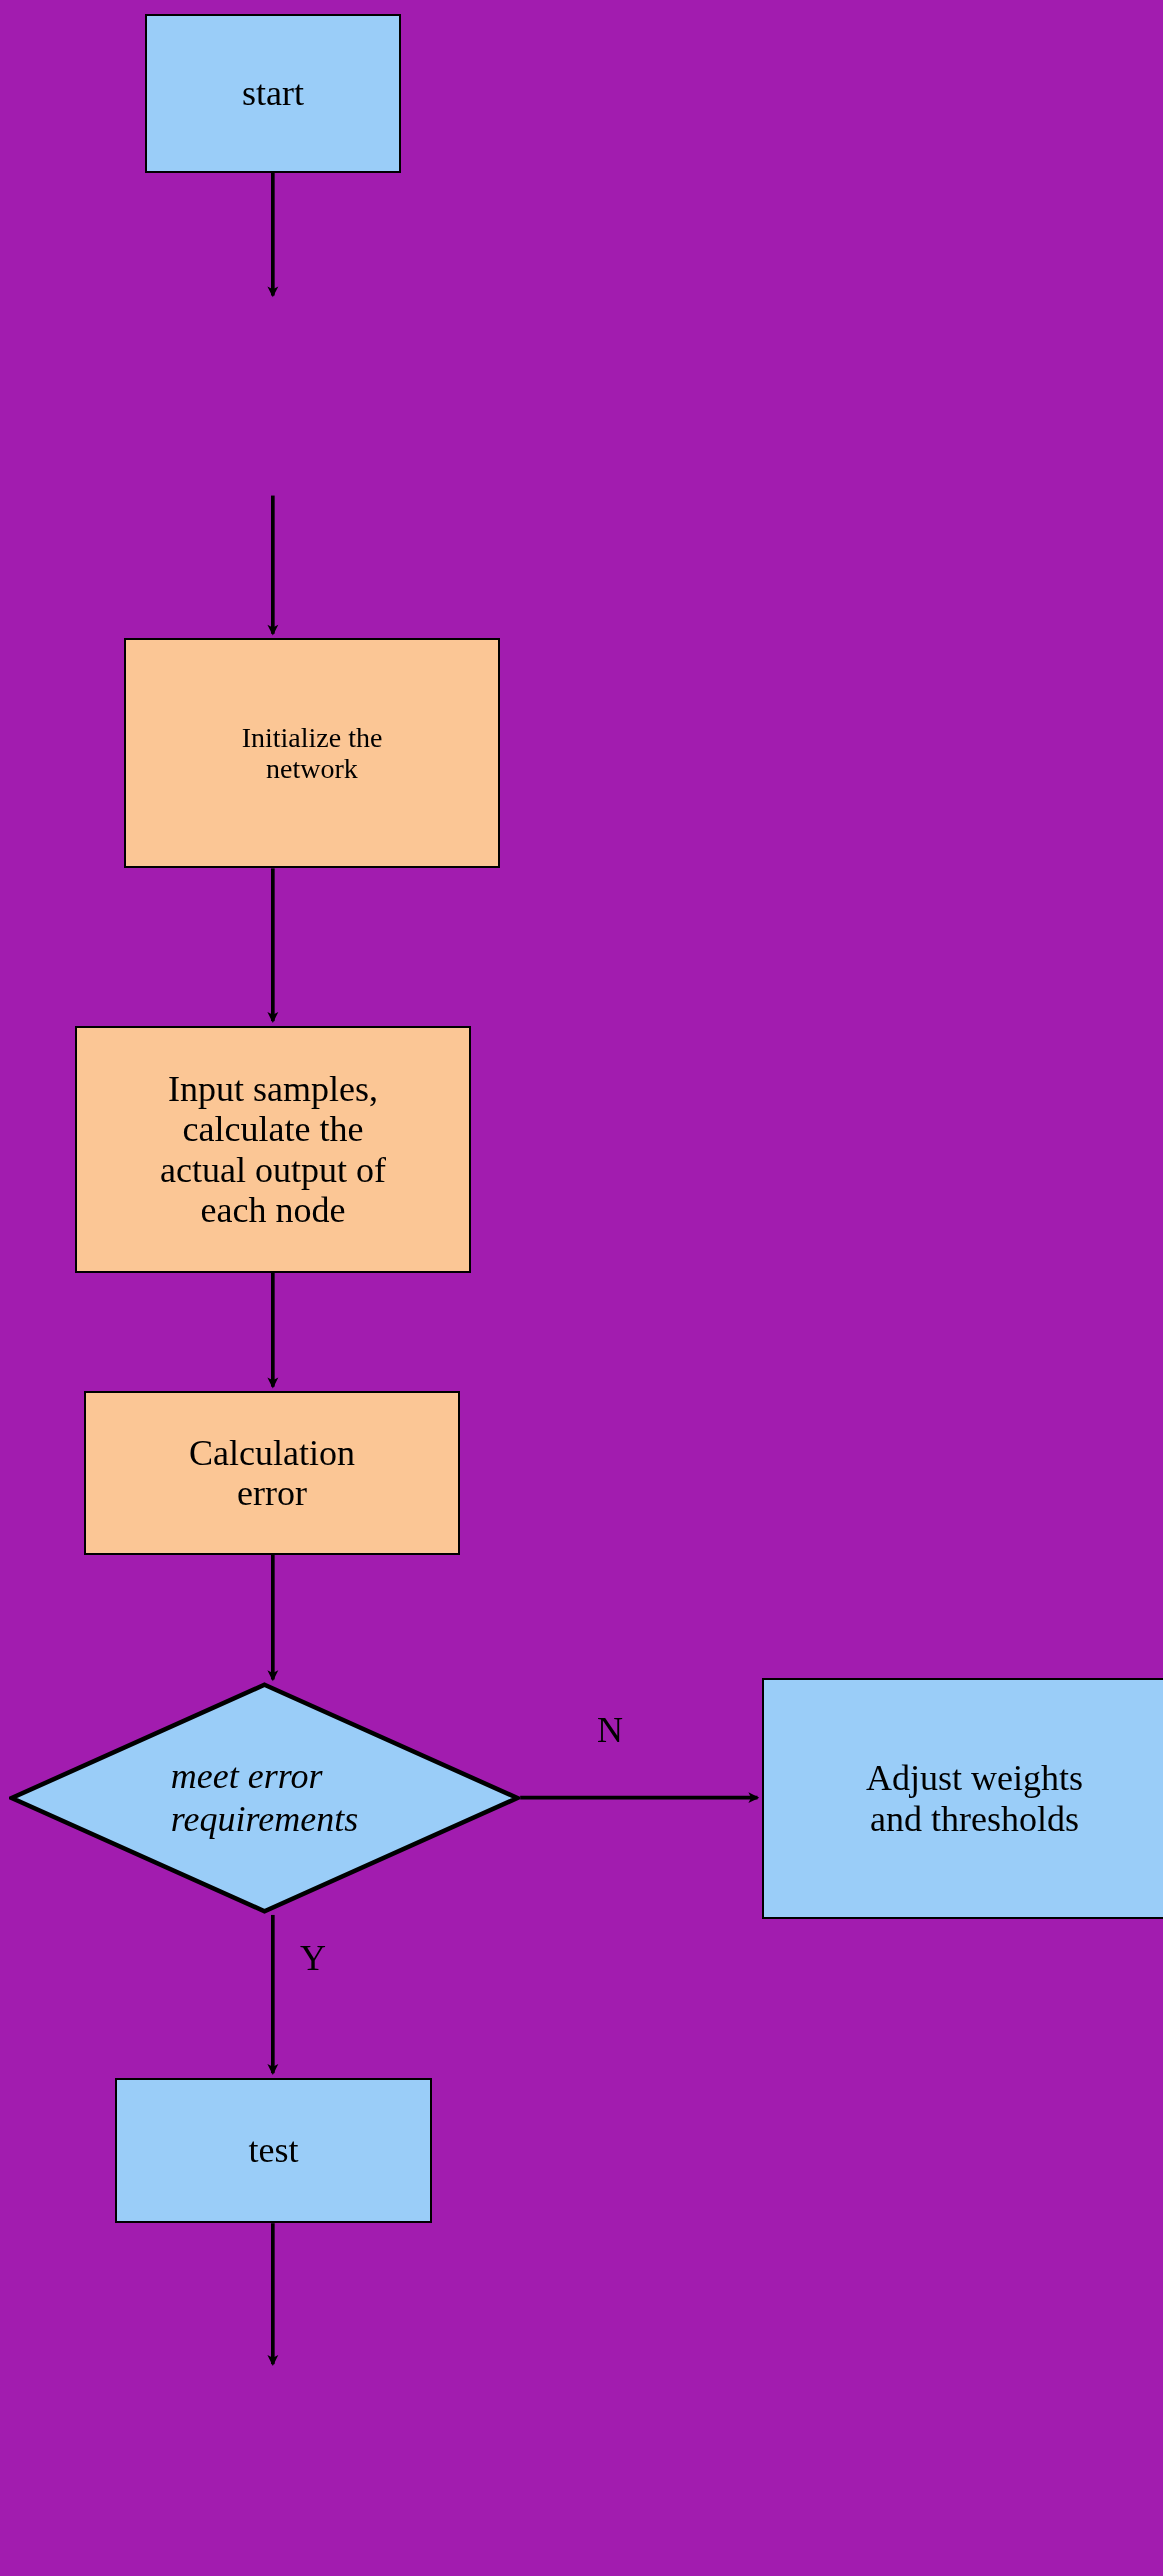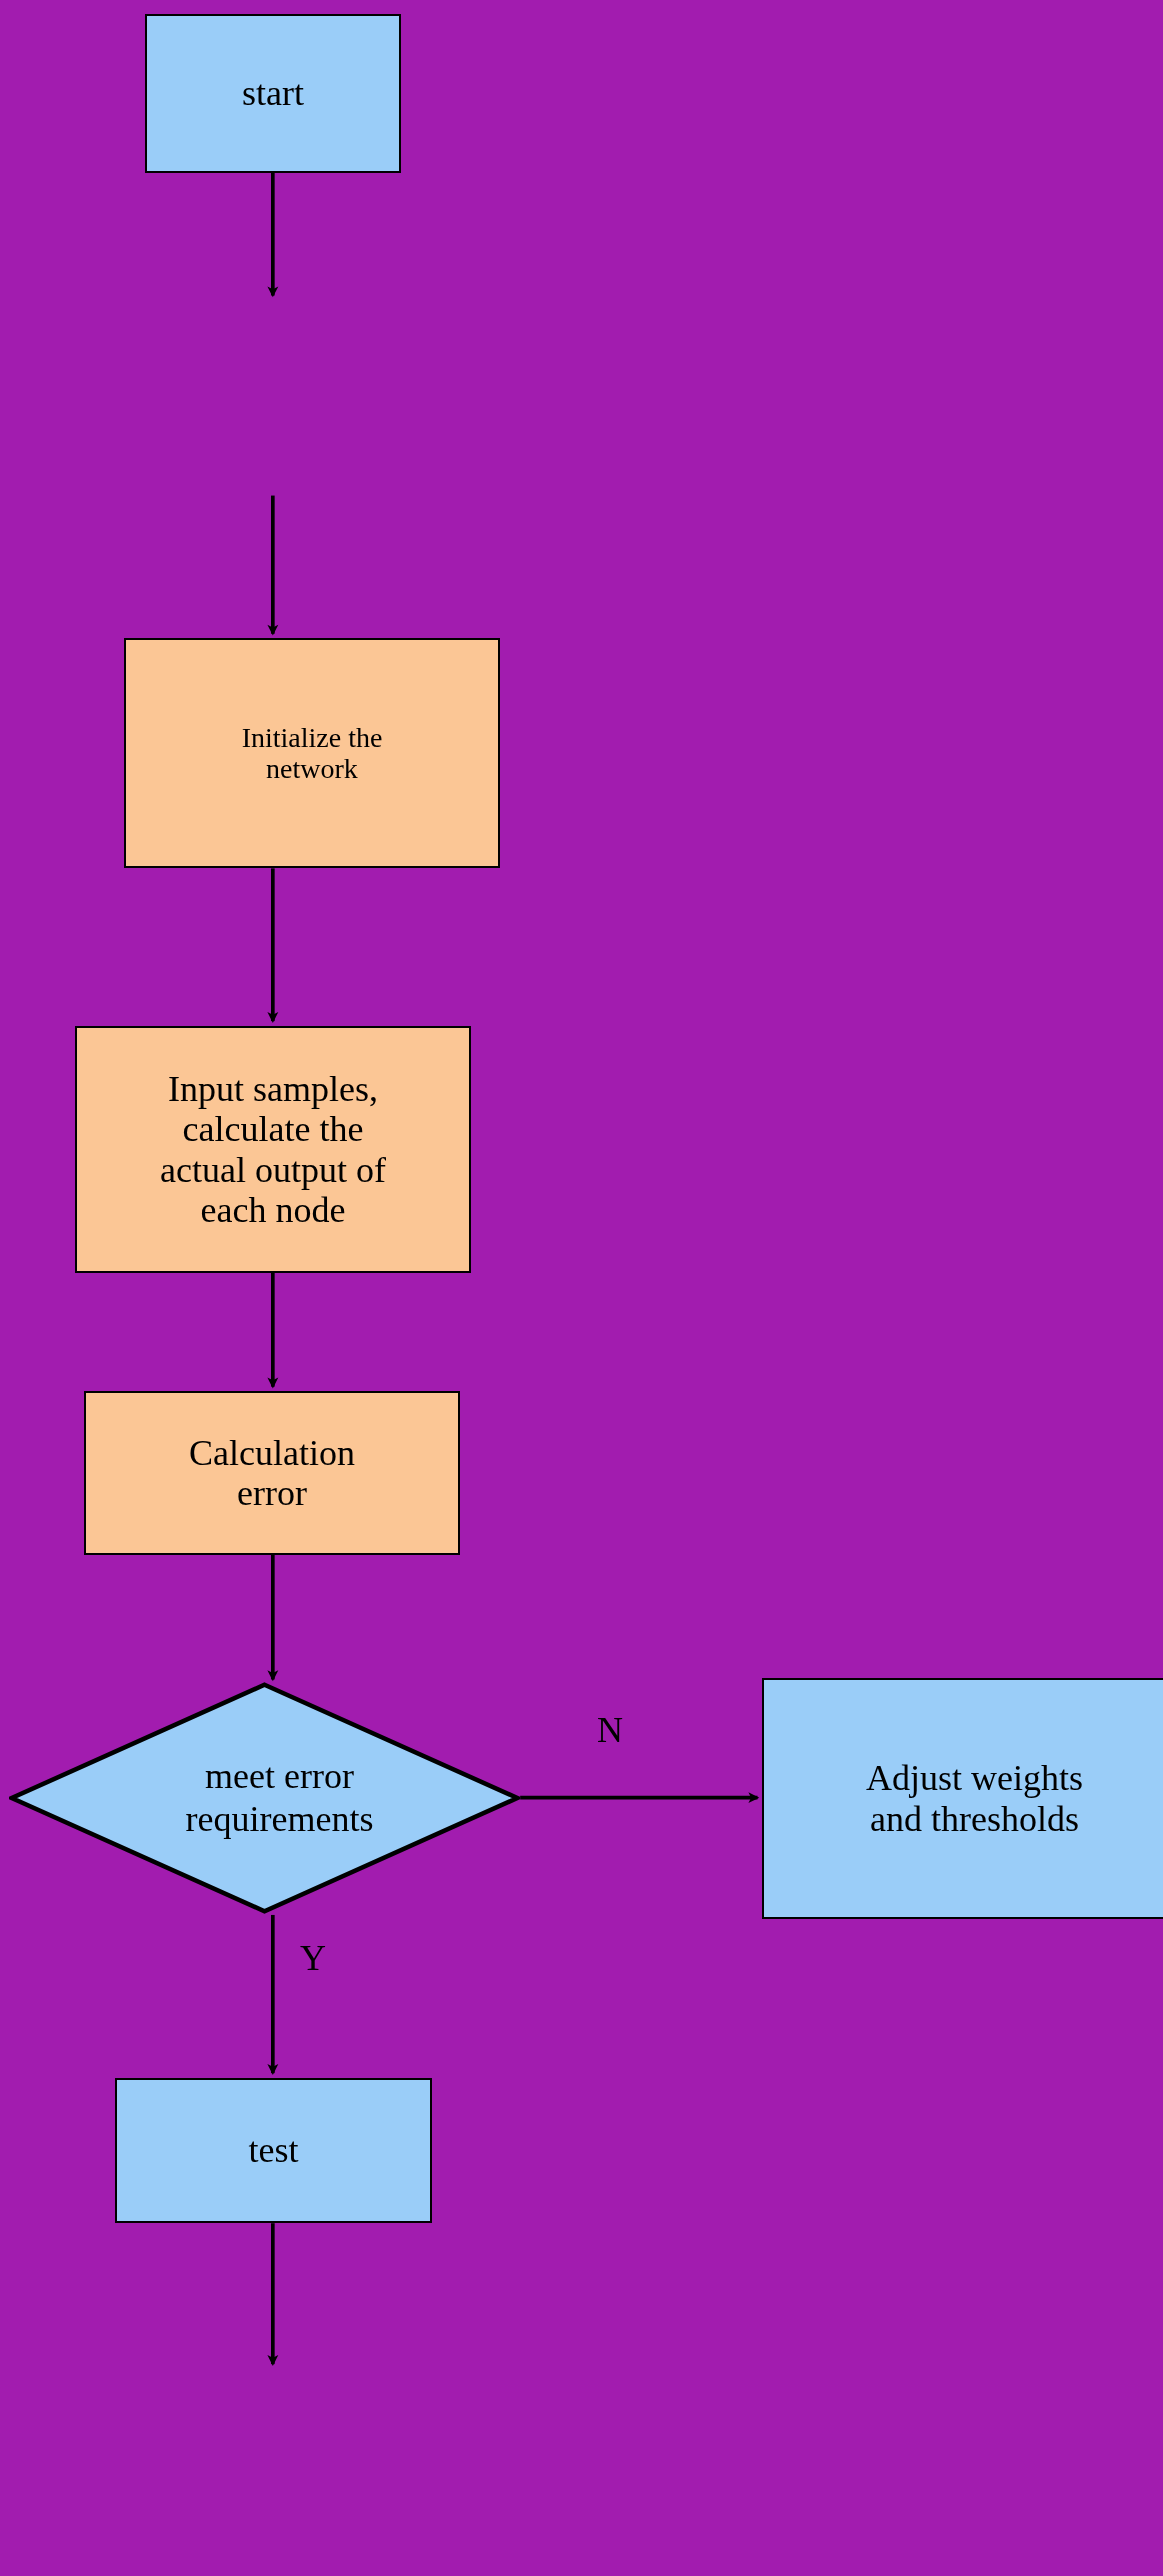--- a/index.html
+++ b/index.html
@@ -51,31 +51,31 @@
   .diamond-wrap {
     position: absolute;
   }
   .diamond-shape {
     position: absolute;
     left: 0; top: 0;
     width: 100%; height: 100%;
   }
   .diamond-text {
     position: absolute;
-    left: 15px; top: 0;
+    left: 0; top: 0;
     width: 100%; height: 100%;
     display: flex;
     align-items: center;
     justify-content: center;
-    text-align: center;
     color: #000;
     font-family: "Liberation Serif", "DejaVu Serif", serif;
     line-height: 1.2;
     white-space: pre-line;
     pointer-events: none;
+    font-style: italic;
   }
   .edge-label {
     position: absolute;
     color: #000;
     font-family: "Liberation Serif", "DejaVu Serif", serif;
     white-space: nowrap;
   }
   .overflow-text {
     overflow: visible;
   }

